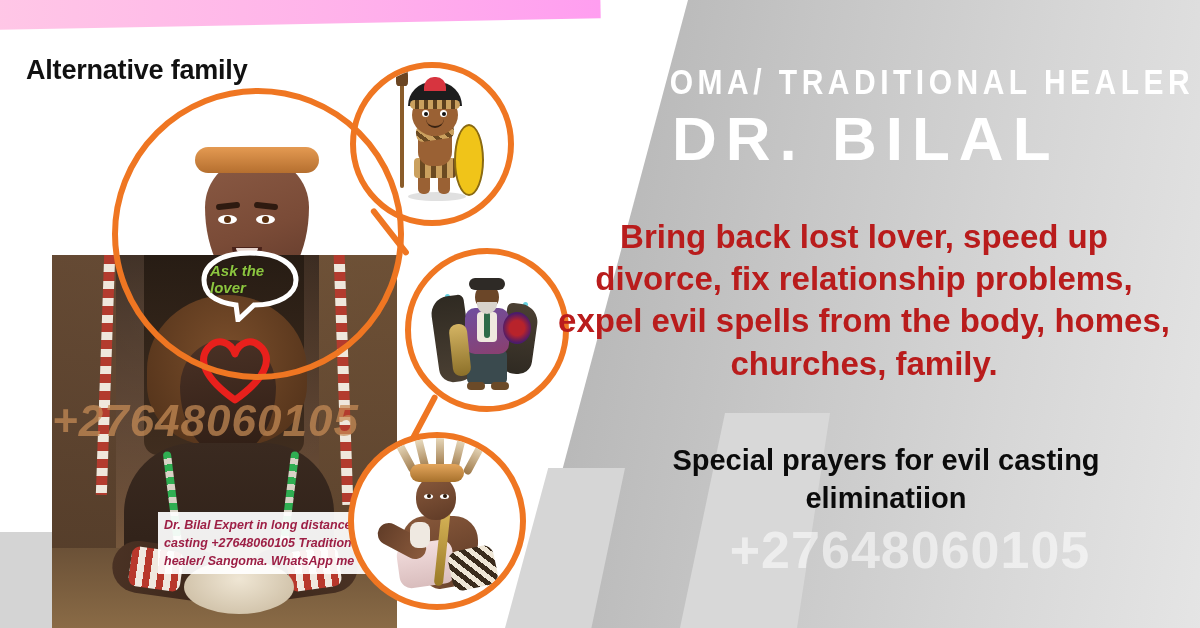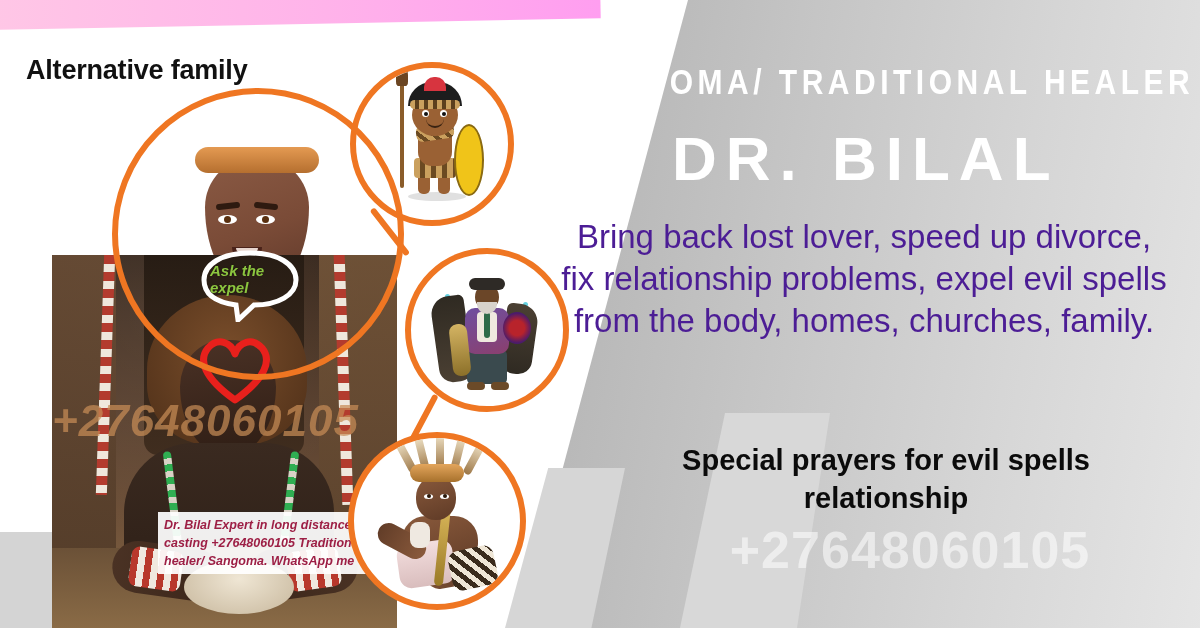--- a/index.html
+++ b/index.html
@@ -200,25 +200,24 @@
   .kicker{
     position:absolute;left:565px;top:62px;width:620px;
     font-size:30px;font-weight:bold;color:#ffffff;
     letter-spacing:4.5px;white-space:nowrap;
     transform:scaleY(1.18);transform-origin:left top;
   }
   .brand{
     position:absolute;left:672px;top:108px;width:520px;
     font-size:62px;font-weight:bold;color:#ffffff;letter-spacing:9px;
     line-height:1;
-    margin-top:20px;
   }
   .red-copy{
     position:absolute;left:558px;top:216px;width:612px;
-    font-size:33px;font-weight:normal;color:#4c1d95;text-align:center;line-height:1.28;
+    font-size:33px;font-weight:bold;color:#b91c1c;text-align:center;line-height:1.28;
   }
   .black-copy{
     position:absolute;left:600px;top:442px;width:572px;
     font-size:29px;font-weight:bold;color:#0b0b0b;text-align:center;line-height:1.3;
   }
   .ghost-phone{
     position:absolute;left:640px;top:520px;width:540px;
     font-size:52px;font-weight:bold;color:rgba(255,255,255,.55);
     text-align:center;letter-spacing:1px;white-space:nowrap;
   }
@@ -281,21 +280,21 @@
   <div class="heart">
     <svg width="78" height="70" viewBox="0 0 78 70">
       <path d="M39 64 C 8 42, 2 24, 12 12 C 22 1, 35 6, 39 18 C 43 6, 56 1, 66 12 C 76 24, 70 42, 39 64 Z" fill="none" stroke="#e8201c" stroke-width="7" stroke-linejoin="round"></path>
     </svg>
   </div>
 
   <div class="bubble">
     <svg width="104" height="72" viewBox="0 0 104 72">
       <path d="M52 3 C 80 3, 98 14, 98 30 C 98 45, 80 55, 56 55 L 40 70 L 38 55 C 16 52, 6 43, 6 30 C 6 14, 24 3, 52 3 Z" fill="none" stroke="#ffffff" stroke-width="5"></path>
     </svg>
-    <div class="bubble-text">Ask the expel</div>
+    <div class="bubble-text">Ask the lover</div>
   </div>
 
   <div class="wm-phone">+27648060105</div>
 
   <div class="caption">Dr. Bilal Expert in long distance spell casting +27648060105 Traditional healer/ Sangoma. WhatsApp me</div>
 
   <div class="connector" style="left:372px;top:206px;width:58px;transform:rotate(52deg);"></div>
   <div class="connector" style="left:436px;top:392px;width:52px;transform:rotate(118deg);"></div>
 
   <div class="ring c1">
@@ -352,16 +351,16 @@
     <div class="w3-crown"></div>
     <div class="w3-eye" style="left:70px;top:56px;"></div>
     <div class="w3-eye" style="left:86px;top:56px;"></div>
   </div>
 
   <div class="ring big"></div>
 
   <div class="kicker">SANGOMA/ TRADITIONAL HEALER</div>
   <div class="brand">DR. BILAL</div>
   <div class="red-copy">Bring back lost lover, speed up divorce, fix relationship problems, expel evil spells from the body, homes, churches, family.</div>
-  <div class="black-copy">Special prayers for  evil spells relationship</div>
+  <div class="black-copy">Special prayers for  evil casting eliminatiion</div>
   <div class="ghost-phone">+27648060105</div>
 
 </div>
 
 </body></html>

